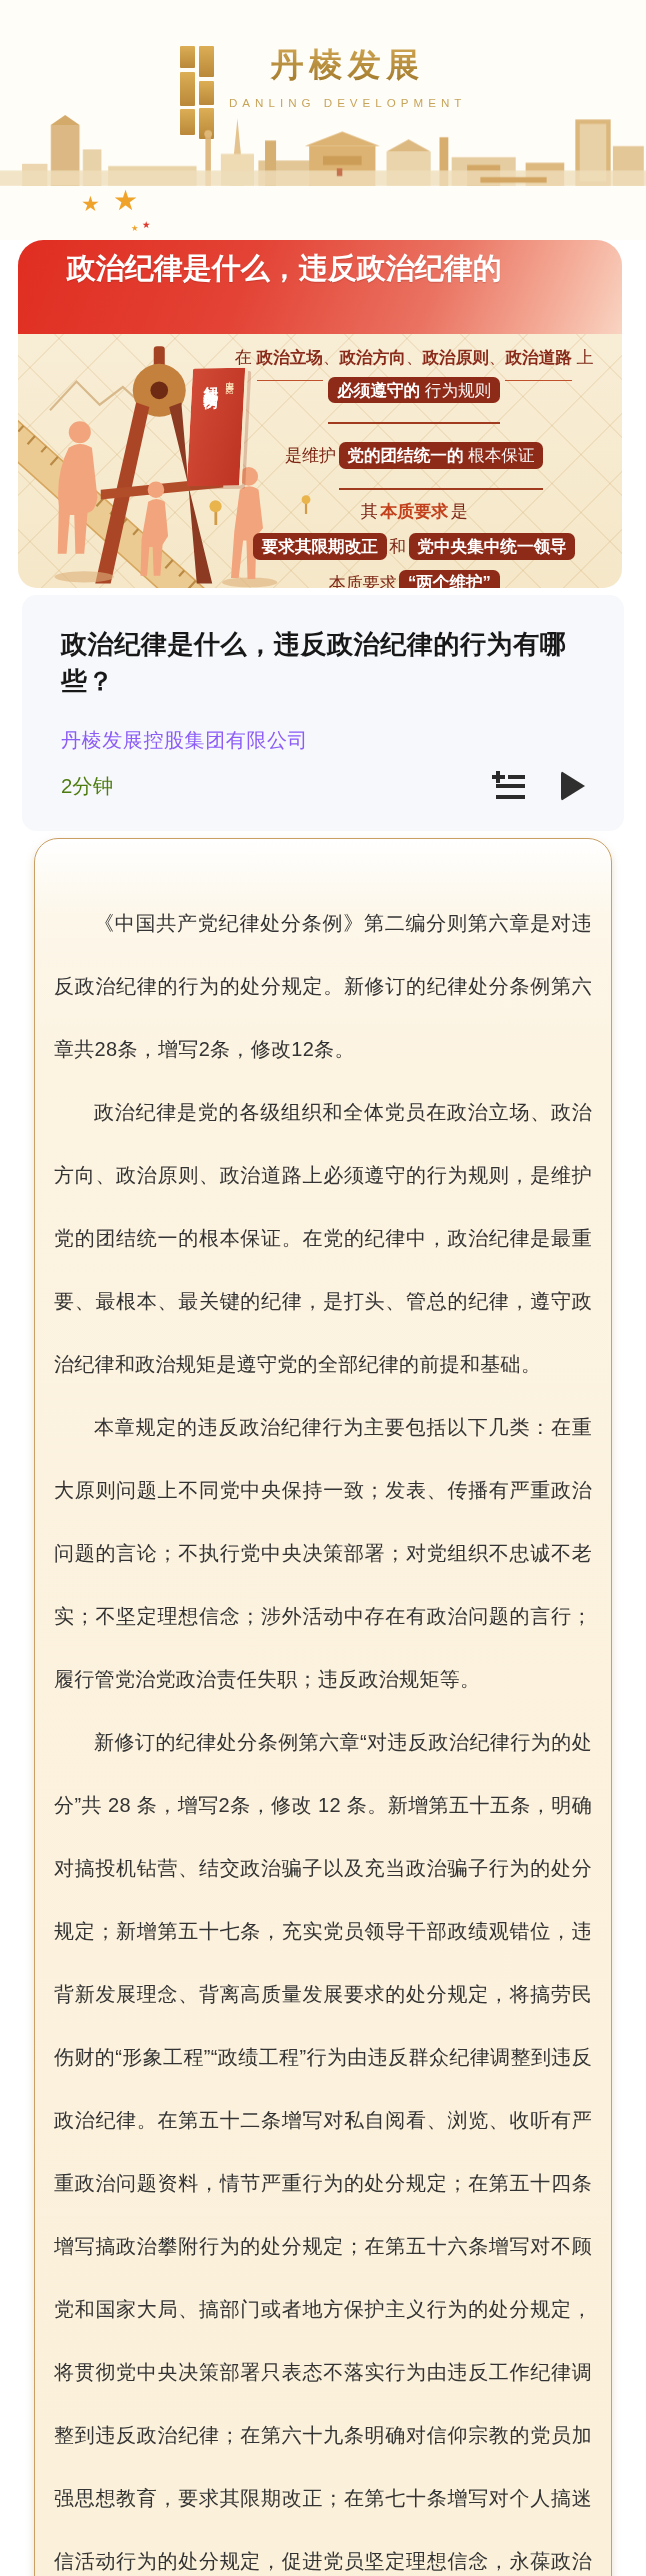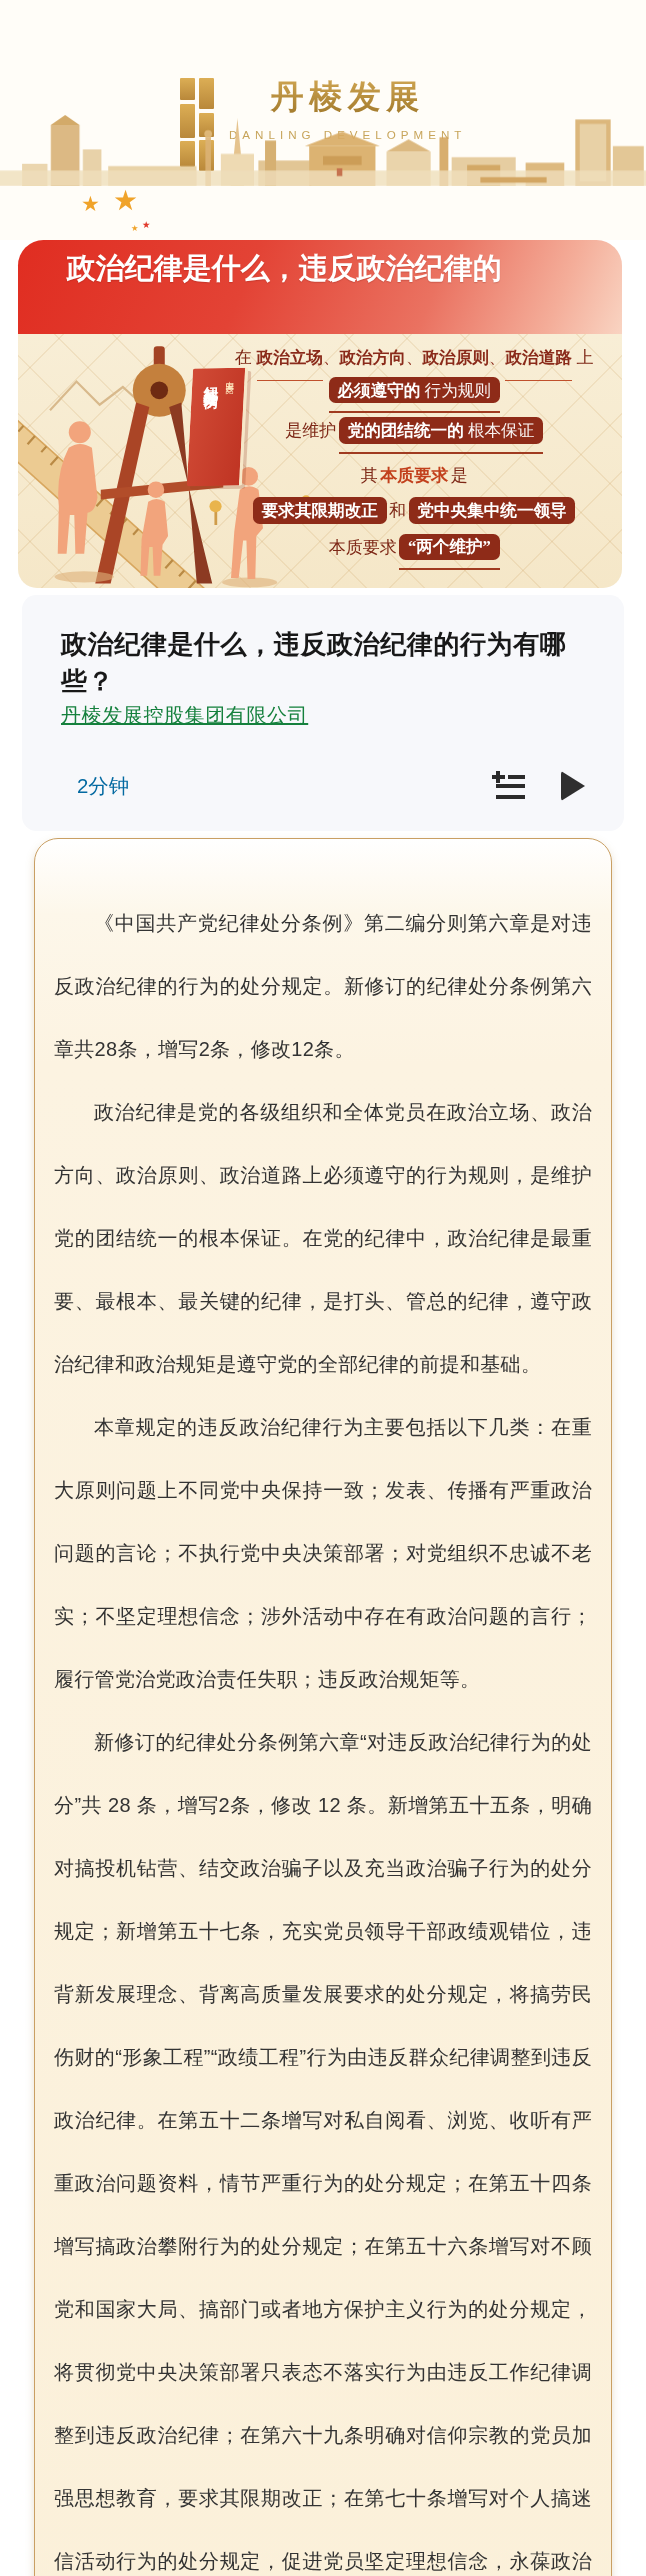--- a/index.html
+++ b/index.html
@@ -1,21 +1,21 @@
 <!DOCTYPE html>
 <html style="font-size:8.8px"><head>
 <meta charset="utf-8">
 <style>
   html,body{margin:0;padding:0;}
   body{background:#ffffff;font-family:"Liberation Sans","DejaVu Sans",sans-serif;}
   .page{position:relative;width:646px;height:2576px;margin:0 auto;background:#ffffff;overflow:hidden;}
 
   
   .brand-header{position:relative;width:646px;height:240px;background:#fffdf8;}
-  .logo-row{position:absolute;top:43px;left:0;width:646px;display:flex;justify-content:center;align-items:flex-start;gap:15.5px;margin-top:32px;}
+  .logo-row{position:absolute;top:43px;left:0;width:646px;display:flex;justify-content:center;align-items:flex-start;gap:15.5px;}
   .logo-mark{display:flex;gap:3.9px;margin-top:3.3px;}
   .logo-col{display:flex;flex-direction:column;gap:3.3px;}
   .logo-bar{width:15px;border-radius:1.1px;background:linear-gradient(180deg,#dcae55,#b9883a);}
   .logo-text{text-align:center;}
   .logo-cn{font-family:"Liberation Serif","DejaVu Serif",serif;font-size:33px;font-weight:700;letter-spacing:5.5px;
            background:linear-gradient(180deg,#d2a855,#9d7527);-webkit-background-clip:text;background-clip:text;color:transparent;}
   .logo-en{margin-top:7.7px;font-size:11.6px;letter-spacing:5px;color:#c7a45a;font-weight:500;}
   .skyline{position:absolute;left:0;top:115px;width:646px;height:71px;}
   .stars{position:absolute;left:0;top:0;width:646px;height:240px;pointer-events:none;}
   .star{position:absolute;color:#f0a32a;}
@@ -39,30 +39,30 @@
         box-shadow:3.3px 3.3px 0 rgba(150,60,30,.25);display:flex;justify-content:center;gap:3.3px;padding-top:6.6px;box-sizing:border-box;}
   .book .v-small{writing-mode:vertical-rl;color:#ffe9c0;font-size:8.3px;letter-spacing:1.1px;}
   .book .v-big{writing-mode:vertical-rl;color:#ffffff;font-size:14.4px;font-weight:700;letter-spacing:1.7px;}
   .info-lines{position:absolute;left:203px;top:6.6px;width:387px;text-align:center;}
   .iline{margin-top:5.5px;white-space:nowrap;}
   .itext{color:#7d2716;font-weight:500;font-size:17px;}
   .iem{color:#c2401c;font-weight:800;font-size:17px;}
   .pill{display:inline-block;background:#8e2b18;color:#ffffff;border-radius:6.6px;padding:2.8px 8.8px;font-size:16.6px;line-height:21px;}
   .pill b{font-weight:800;}
   .pill .rest{font-weight:400;opacity:.95;}
-  .u-pill{display:inline-block;border-bottom:2.2px solid #a03b20;padding-bottom:8px;font-family:Liberation Serif, serif;}
+  .u-pill{display:inline-block;border-bottom:2.2px solid #a03b20;padding-bottom:19px;}
   .term{color:#8a2a1a;font-weight:700;font-size:16.6px;border-bottom:1.7px solid #c0502c;padding-bottom:13px;}
   .tsep{color:#8a2a1a;font-size:16.6px;}
 
   
   .title-card{position:relative;margin:6.6px auto 0 22px;width:602px;height:236px;border-radius:14.4px;background:#f7f8fb;box-sizing:border-box;padding:31px 39px 0;}
   .article-title{margin:0;color:#181818;font-size:26px;line-height:37px;font-weight:700;letter-spacing:0.6px;width:530px;}
-  .article-author{margin-top:2px;color:#15803d;font-size:20px;letter-spacing:0.6px;text-decoration:underline;}
+  .article-author{margin-top:27px;color:#8b5cf6;font-size:20px;letter-spacing:0.6px;}
   .meta-row{position:absolute;left:39px;right:39px;top:176px;display:flex;align-items:center;justify-content:space-between;}
-  .read-time{color:#0369a1;font-size:20.4px;margin-left:16px;}
+  .read-time{color:#4d7c0f;font-size:20.4px;}
   .meta-icons{display:flex;align-items:center;gap:36px;}
   .playlist-icon{position:relative;width:33px;height:29px;}
   .playlist-icon .pl-plus-v{position:absolute;left:4.4px;top:0;width:3.9px;height:12px;background:#2b2b2b;}
   .playlist-icon .pl-plus-h{position:absolute;left:0;top:3.9px;width:12.7px;height:3.9px;background:#2b2b2b;}
   .playlist-icon .pl-l1{position:absolute;right:0;top:3.9px;width:16.6px;height:3.9px;background:#2b2b2b;}
   .playlist-icon .pl-l2{position:absolute;left:3.9px;top:13.3px;width:29px;height:3.9px;background:#2b2b2b;}
   .playlist-icon .pl-l3{position:absolute;left:3.9px;top:24px;width:29px;height:3.9px;background:#2b2b2b;}
   .play-icon{width:0;height:0;border-left:24px solid #2f2f2f;border-top:15px solid transparent;border-bottom:15px solid transparent;border-radius:3.3px;}
 
   
@@ -184,21 +184,21 @@
     <div class="book">
       <span class="v-big">纪律处分条例</span>
       <span class="v-small">中国共产党</span>
     </div>
 
     <div class="info-lines">
       <div class="iline" id="info-line2"><span class="itext">在 </span><span class="term">政治立场</span><span class="tsep">、</span><span class="term">政治方向</span><span class="tsep">、</span><span class="term">政治原则</span><span class="tsep">、</span><span class="term">政治道路</span><span class="itext"> 上</span></div>
       <div class="iline" style="margin-top:7.7px;">
         <span class="u-pill"><span class="pill"><b>必须遵守的</b> <span class="rest">行为规则</span></span></span>
       </div>
-      <div class="iline" style="margin-top:4px;">
+      <div class="iline" style="margin-top:18px;">
         <span class="itext">是维护</span>
         <span class="u-pill"><span class="pill"><b>党的团结统一的</b> <span class="rest">根本保证</span></span></span>
       </div>
       <div class="iline" style="margin-top:10px;">
         <span class="itext">其</span>
         <span class="iem">本质要求</span>
         <span class="itext">是</span>
       </div>
       <div class="iline" style="margin-top:10px;">
         <span class="pill"><b>要求其限期改正</b></span>

